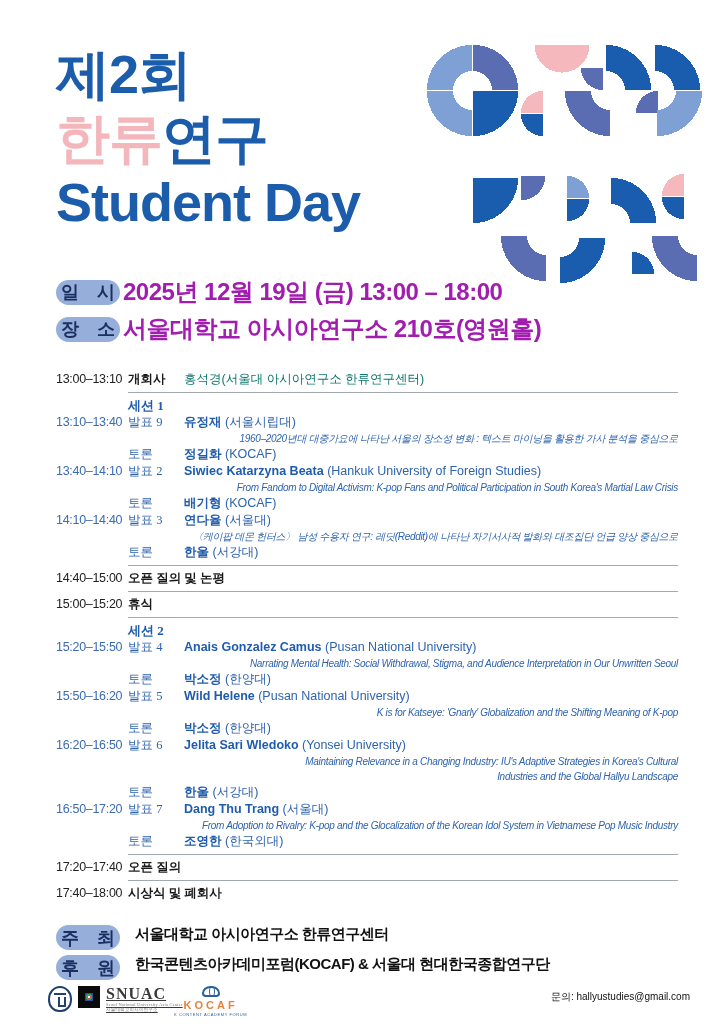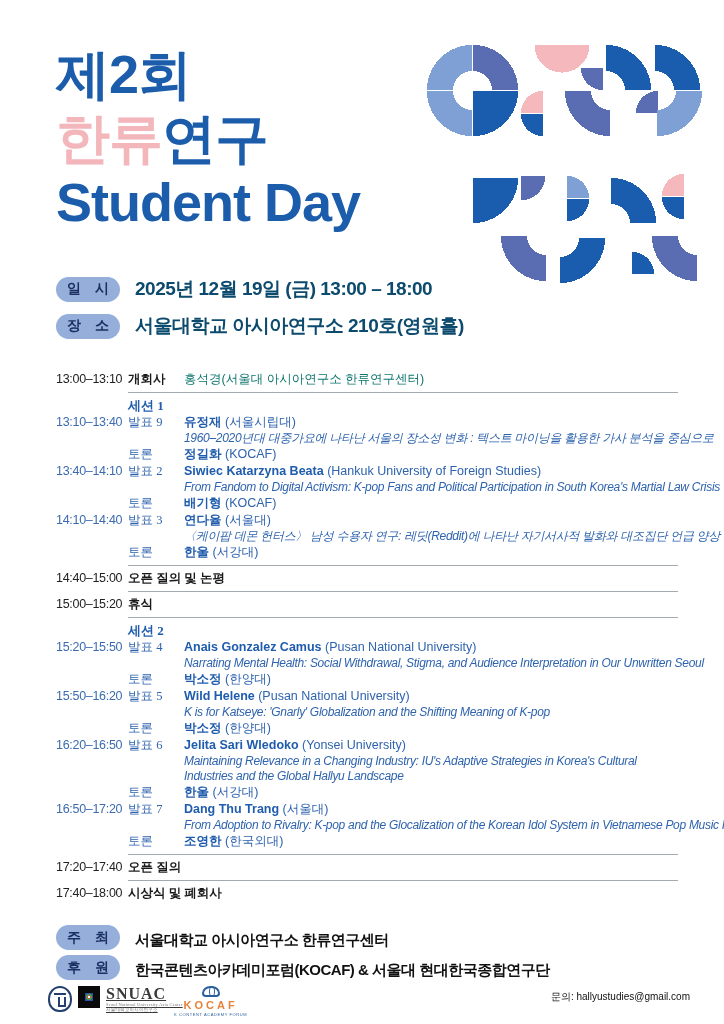--- a/index.html
+++ b/index.html
@@ -11,42 +11,42 @@
   
   .title-block{position:absolute;left:56px;top:42px;font-weight:bold;
     font-size:54px;line-height:64px;letter-spacing:-1px;color:#1B5CAB;}
   .title-accent{color:#F3B6BB;}
   
   .mosaic{position:absolute;left:427px;top:45px;width:284px;height:262px;}
   .tile{position:absolute;}
   
   .info-row{position:absolute;left:56px;display:flex;align-items:center;}
   .pill{width:64px;height:25px;border-radius:13px;background:#96AFDA;color:#1C2F63;
-    font-weight:bold;font-size:14px;display:flex;align-items:center;justify-content:center;
+    font-weight:bold;font-size:18px;display:flex;align-items:center;justify-content:center;
     flex:none;}
-  .info-value{margin-left:15px;font-weight:bold;font-size:19px;color:#0c4a6e;letter-spacing:-0.5px;}
+  .info-value{margin-left:3px;font-weight:bold;font-size:24px;color:#a21caf;letter-spacing:-0.5px;}
   
   .schedule{position:absolute;left:56px;top:371px;width:622px;font-size:12.5px;}
   .s-row{display:flex;align-items:baseline;min-height:17px;line-height:17px;}
   .s-time{width:72px;flex:none;color:#3C6BB0;letter-spacing:-0.3px;}
   .dark .s-time{color:#222;}
   .s-label{width:56px;flex:none;color:#2E63AE;white-space:nowrap;font-family:Liberation Serif, serif;}
   .dark .s-label{color:#1a1a1a;font-weight:bold;}
   .s-label.bold{font-weight:bold;}
   .s-content{flex:1;color:#2E63AE;min-width:0;}
   .dark .s-content{color:#0f766e;}
   .s-name{font-weight:bold;color:#1F5CAD;}
   .s-affil{color:#2E63AE;}
-  .s-sub{font-style:italic;font-size:12px;line-height:15px;letter-spacing:-0.3px;
-    color:#2E63AE;white-space:nowrap;}
+  .s-sub{font-style:italic;font-size:10px;line-height:15px;letter-spacing:-0.3px;
+    color:#2E63AE;white-space:nowrap;text-align:right;}
   .session .s-label{font-weight:bold;color:#1F5CAD;font-size:13px;}
   .session{margin-top:2px;}
   .s-rule{border-top:1px solid #A3A9B0;margin:4px 0 4px 72px;}
   
-  .footer-row{position:absolute;left:56px;display:flex;align-items:flex-end;}
+  .footer-row{position:absolute;left:56px;display:flex;align-items:flex-start;}
   .footer-value{margin-left:15px;font-weight:bold;font-size:15px;color:#111;letter-spacing:-0.5px;}
   .logos{position:absolute;left:46px;top:986px;width:644px;height:32px;}
   .logo-group{position:absolute;display:flex;align-items:flex-start;}
   .crest{width:24px;height:26px;border:2px solid #23406F;border-radius:50% 50% 46% 46%;
     box-sizing:border-box;position:relative;flex:none;}
   .crest:before{content:"";position:absolute;left:4px;top:5px;right:4px;border-top:2px solid #23406F;}
   .crest:after{content:"";position:absolute;left:8px;top:9px;width:4px;height:8px;border:2px solid #23406F;border-top:none;}
   .snuac-square{width:22px;height:22px;background:#0a0a0a;margin-left:6px;position:relative;flex:none;}
   .snuac-square:after{content:"";position:absolute;left:7px;top:7px;width:8px;height:8px;
     background:radial-gradient(circle,#fff 0 1px,#e8483a 1px 2px,#3aa34d 2px 3px,#2b50a0 3px 4px);}

